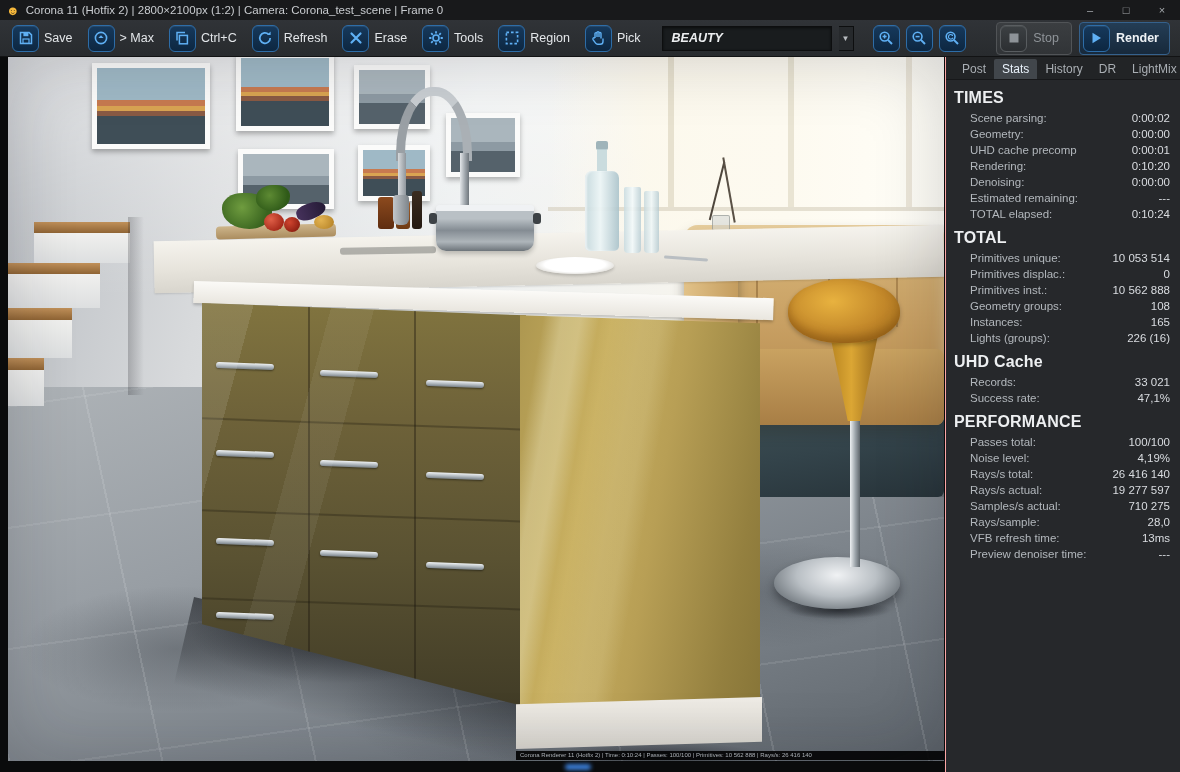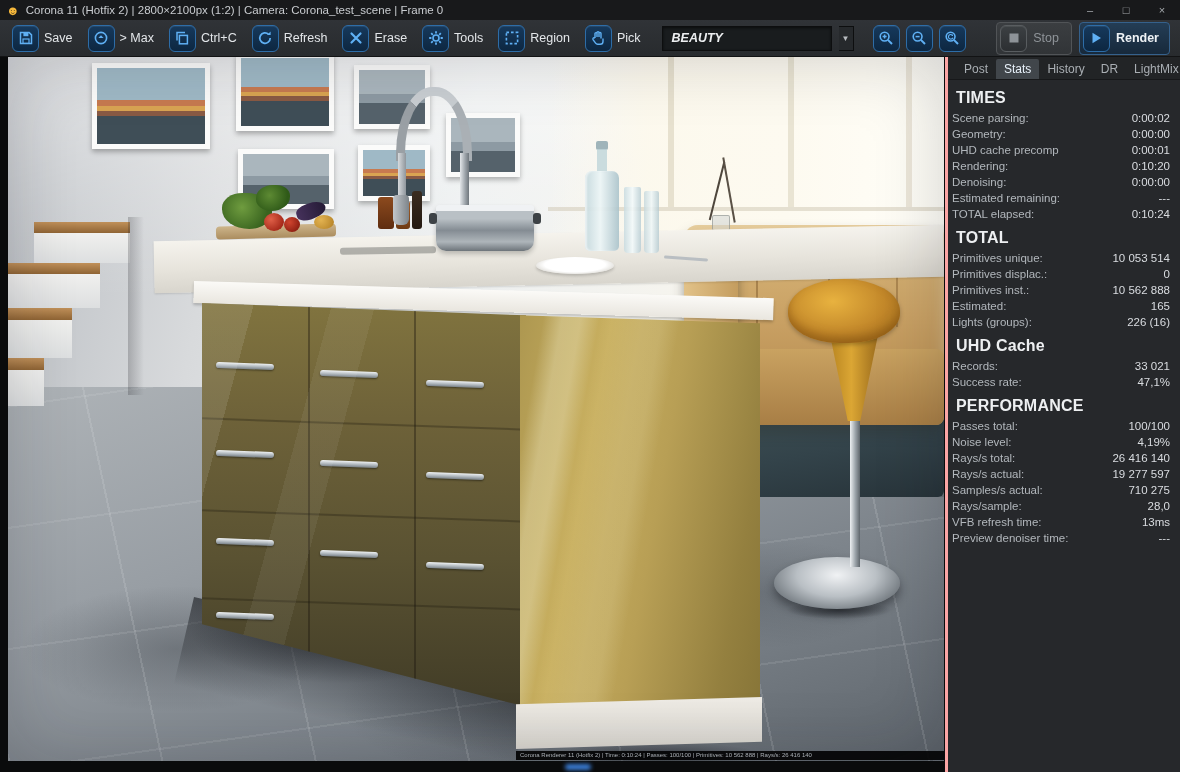--- a/index.html
+++ b/index.html
@@ -47,27 +47,27 @@
   .tread { background:linear-gradient(180deg,#c09059,#8f6434); }
   .riser { background:linear-gradient(180deg,#f0f0ee,#dddfe0); }
   .handle { position:absolute; width:58px; height:6px; border-radius:3px; transform:rotate(2deg);
     background:linear-gradient(180deg,#f0f3f5,#a9b1b7 60%,#788087); box-shadow:0 1px 2px rgba(0,0,0,.45); }
   .seamv { position:absolute; top:0; bottom:0; width:2px; background:rgba(25,22,12,.38); }
   .seamh { position:absolute; left:0; width:100%; height:2px; background:rgba(25,22,12,.30); transform:rotate(2deg); }
 
   .glint { position:absolute; left:565px; top:764px; width:26px; height:6px; background:#3b7fd9; border-radius:3px; filter:blur(2px); }
 
   
-  .panel { position:absolute; left:945px; top:57px; width:235px; height:715px; background:#26282b; border-left:3px solid #fca5a5; }
+  .panel { position:absolute; left:945px; top:57px; width:235px; height:715px; background:#26282b; border-left:1px solid #fca5a5; }
   .tabs { display:flex; height:23px; padding:2px 4px 0 8px; background:#222426; border-bottom:1px solid #17181a; font-size:12px; }
   .tab { padding:3px 8px; color:#a9aeb3; border-radius:2px 2px 0 0; }
   .tab.active { background:#41464b; color:#e8f1fa; }
   .stats { padding-top:2px; font-size:11.5px; }
   .section-title { font-weight:bold; color:#edeff1; font-size:16px; padding:7px 10px 3px 8px; letter-spacing:.2px; }
-  .stat-row { display:flex; justify-content:space-between; padding:2px 10px 2px 4px; color:#b2b7bc; }
+  .stat-row { display:flex; justify-content:space-between; padding:2px 10px 2px 24px; color:#b2b7bc; }
   .stat-row .val { color:#d9dce0; text-align:right; white-space:nowrap; }
 
   .stamp { background:rgba(2,2,2,.92); color:#b9bfc4; font-size:6px; line-height:9px; padding:0 4px; white-space:nowrap; overflow:hidden; }
 </style>
 </head>
 <body>
 
 <div class="titlebar">
   <span class="app-icon">☻</span>
   <span>Corona 11 (Hotfix 2) | 2800×2100px (1:2) | Camera: Corona_test_scene | Frame 0</span>
@@ -411,21 +411,25 @@
       </div>
       <div class="stat-row">
         <span class="lbl">Primitives displac.:</span>
         <span class="val">0</span>
       </div>
       <div class="stat-row">
         <span class="lbl">Primitives inst.:</span>
         <span class="val">10 562 888</span>
       </div>
       <div class="stat-row">
-        <span class="lbl">Estimated:</span>
+        <span class="lbl">Geometry groups:</span>
+        <span class="val">108</span>
+      </div>
+      <div class="stat-row">
+        <span class="lbl">Instances:</span>
         <span class="val">165</span>
       </div>
       <div class="stat-row">
         <span class="lbl">Lights (groups):</span>
         <span class="val">226 (16)</span>
       </div>
       <div class="section-title">UHD Cache</div>
       <div class="stat-row">
         <span class="lbl">Records:</span>
         <span class="val">33 021</span>

